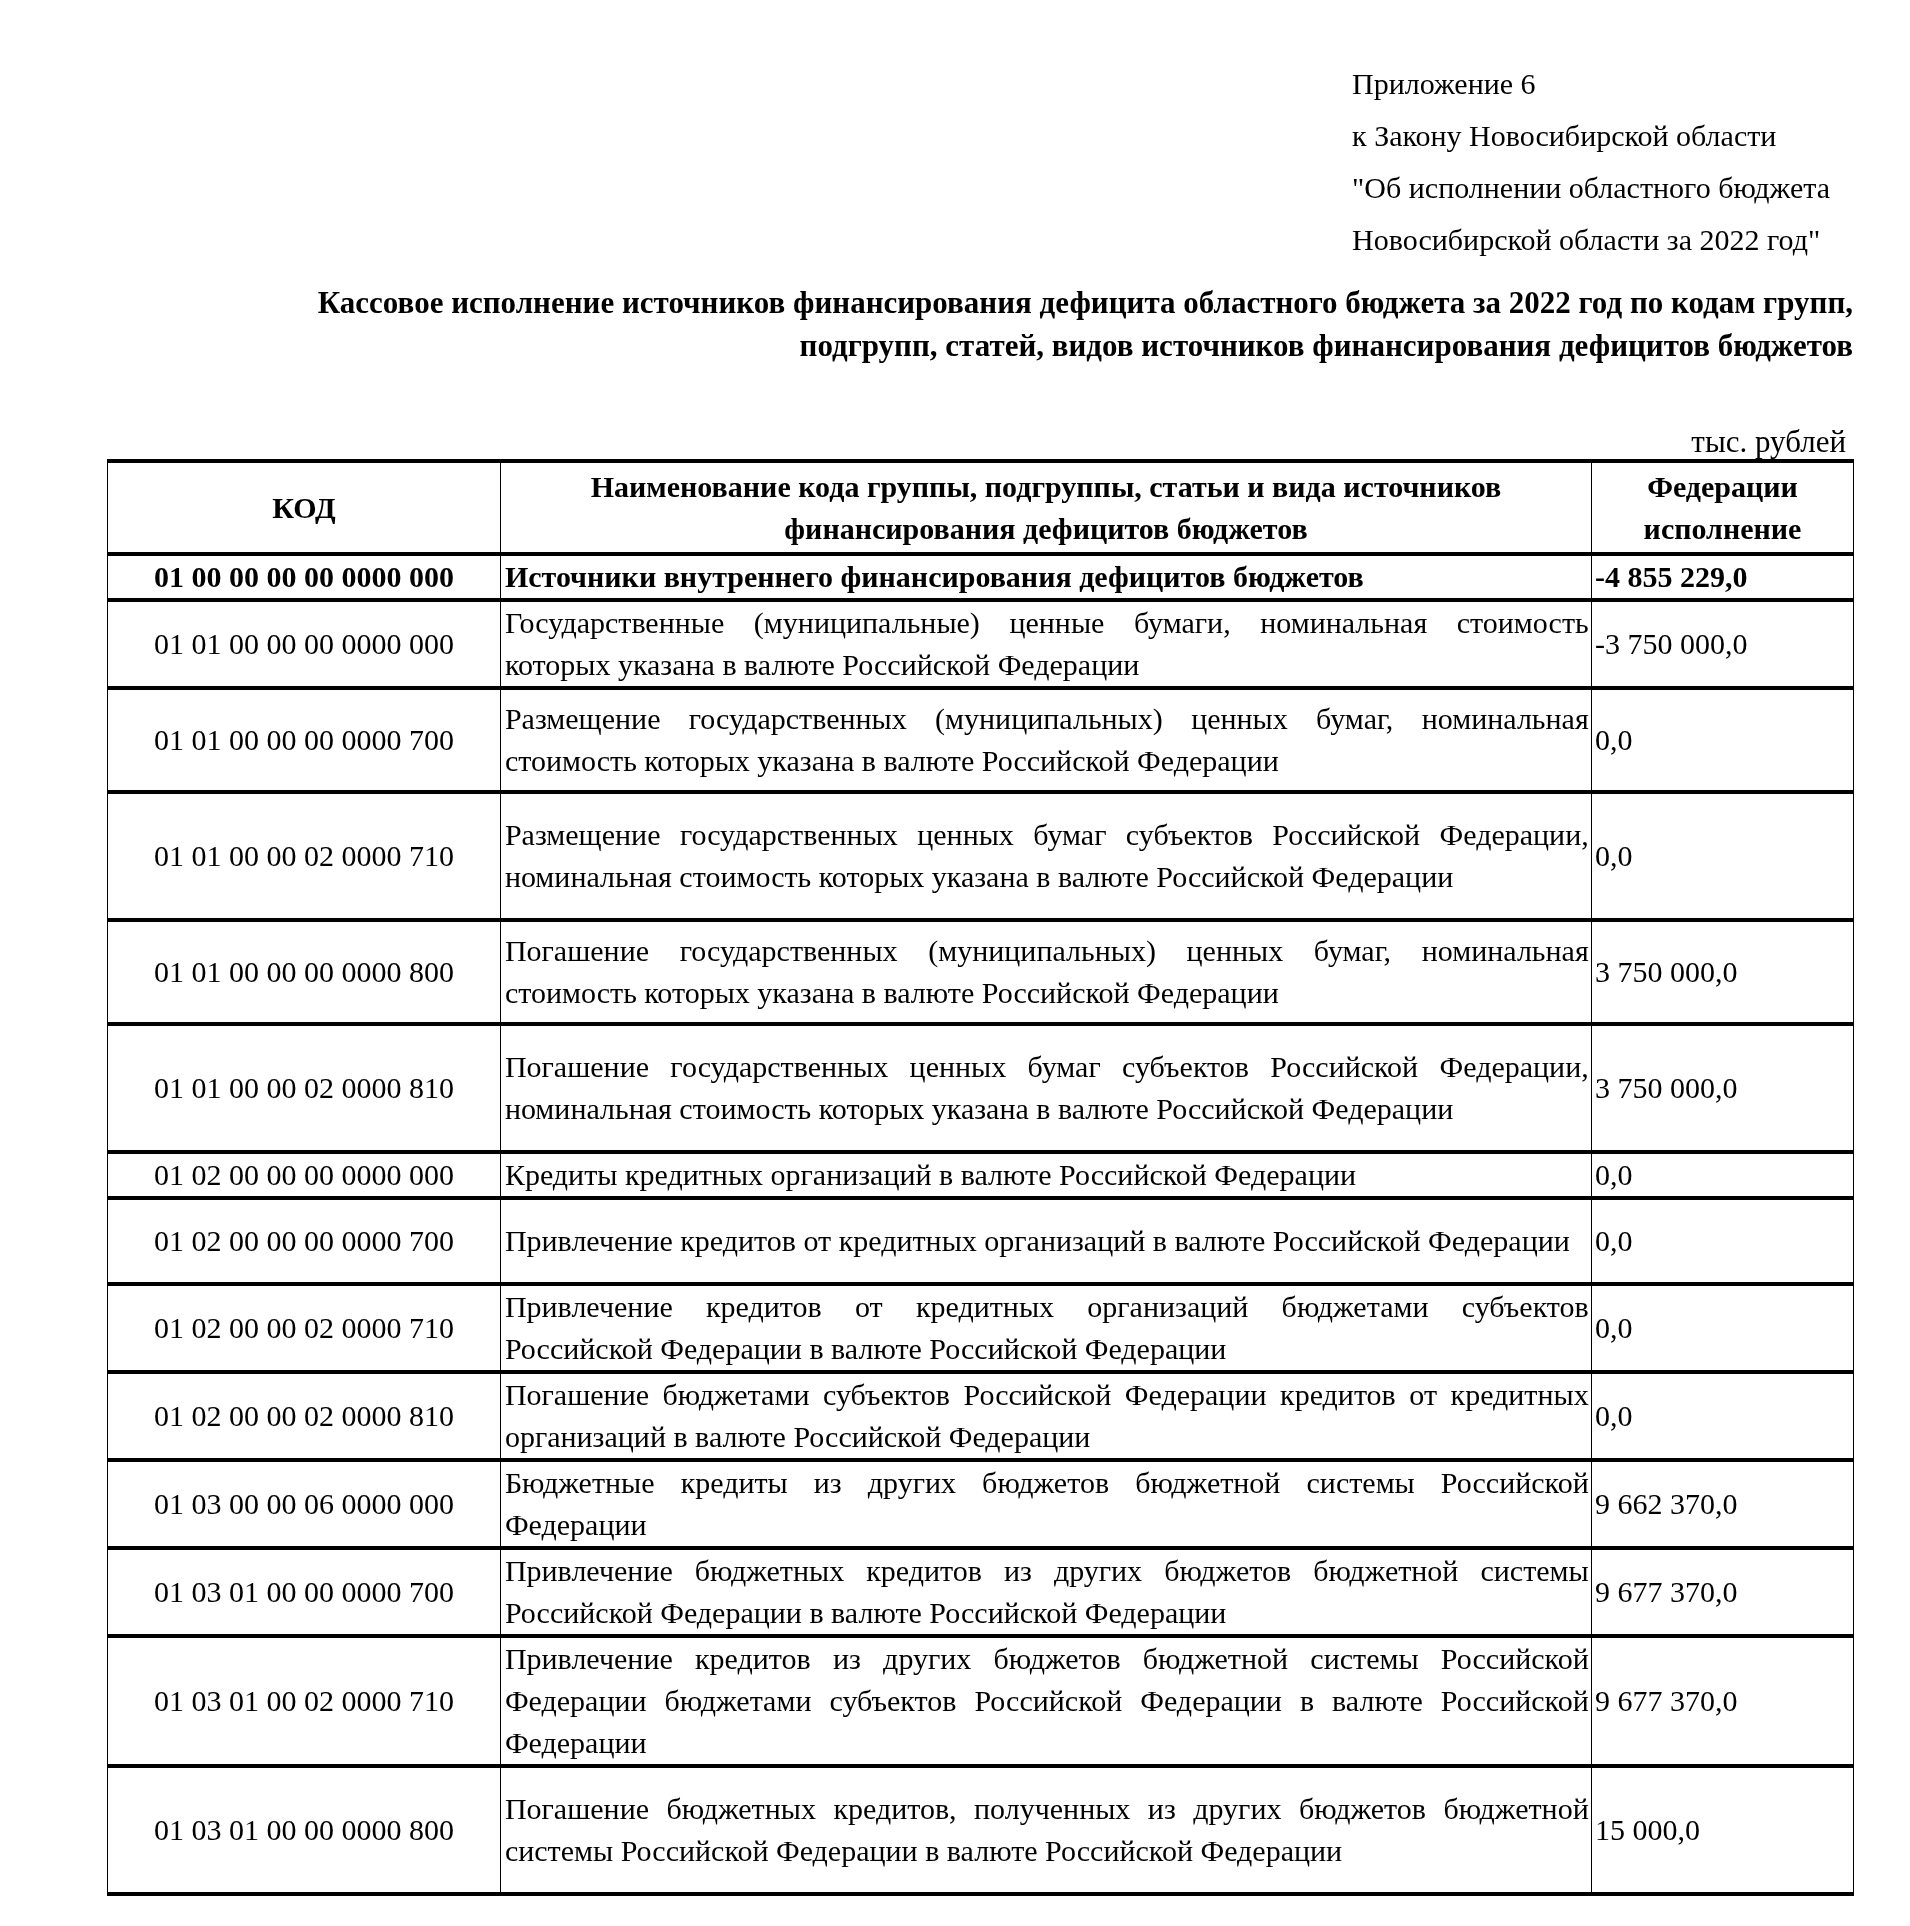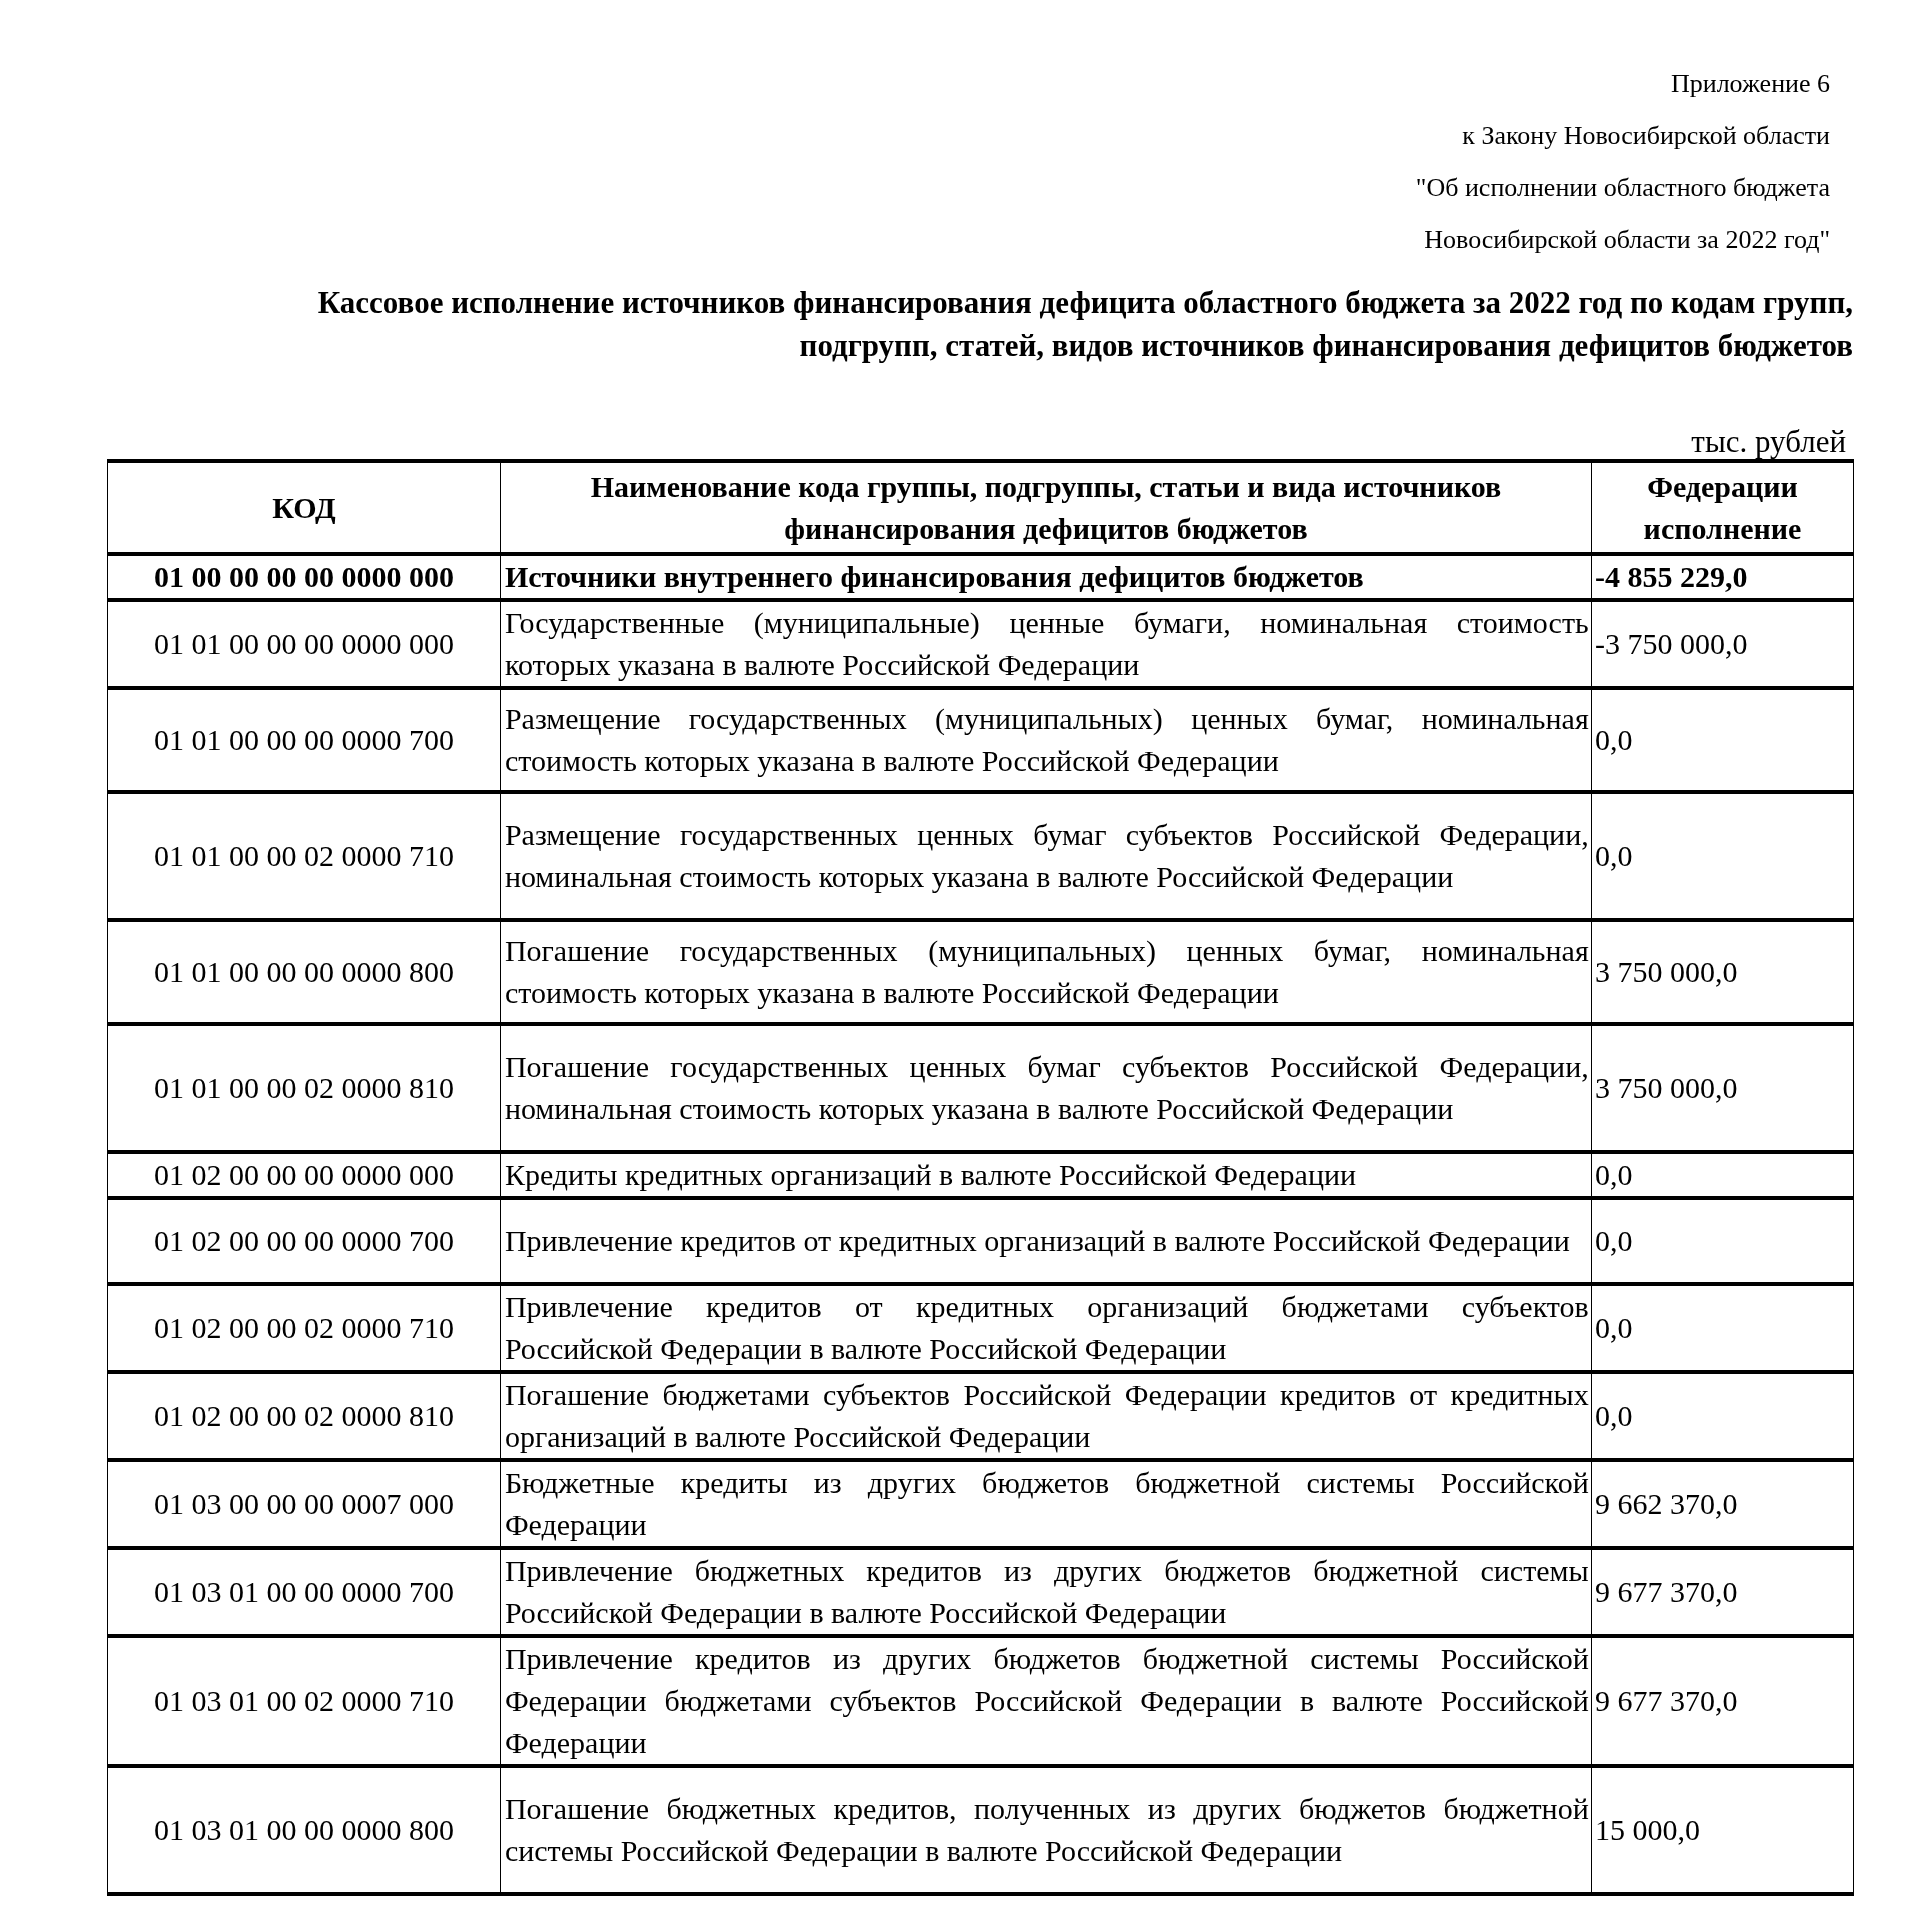--- a/index.html
+++ b/index.html
@@ -1,22 +1,22 @@
 <!DOCTYPE html>
 <html style="font-size:6.2px"><head>
 <meta charset="utf-8">
 <style>
   html, body { margin: 0; padding: 0; background: #ffffff; }
   body {
     width: 1911px; height: 2702px; position: relative; overflow: hidden;
     font-family: "Liberation Serif", "DejaVu Serif", serif; color: #000;
   }
   .appendix {
-    position: absolute; right: 81px; top: 58px; text-align: right;
-    font-size: 26px; line-height: 52px;
+    position: absolute; right: 81px; top: 58px; 
+    font-size: 30px; line-height: 52px;
   }
   .title {
     position: absolute; left: 108px; width: 1745px; top: 281px; text-align: right;
     font-weight: bold; font-size: 31px; line-height: 43px;
   }
   .units {
     position: absolute; right: 65px; top: 426px; font-size: 31px; line-height: 31px;
   }
   table.src {
     position: absolute; left: 107px; top: 459px; width: 1746px;
@@ -117,21 +117,21 @@
       <td class="code">01 02 00 00 02 0000 710</td>
       <td class="name">Привлечение кредитов от кредитных организаций бюджетами субъектов Российской Федерации в валюте Российской Федерации</td>
       <td class="val">0,0</td>
     </tr>
     <tr class="h-2">
       <td class="code">01 02 00 00 02 0000 810</td>
       <td class="name">Погашение бюджетами субъектов Российской Федерации кредитов от кредитных организаций в валюте Российской Федерации</td>
       <td class="val">0,0</td>
     </tr>
     <tr class="h-2">
-      <td class="code">01 03 00 00 00 0007 000</td>
+      <td class="code">01 03 00 00 06 0000 000</td>
       <td class="name">Бюджетные кредиты из других бюджетов бюджетной системы Российской Федерации</td>
       <td class="val">9 662 370,0</td>
     </tr>
     <tr class="h-2">
       <td class="code">01 03 01 00 00 0000 700</td>
       <td class="name">Привлечение бюджетных кредитов из других бюджетов бюджетной системы Российской Федерации в валюте Российской Федерации</td>
       <td class="val">9 677 370,0</td>
     </tr>
     <tr class="h-3">
       <td class="code">01 03 01 00 02 0000 710</td>

